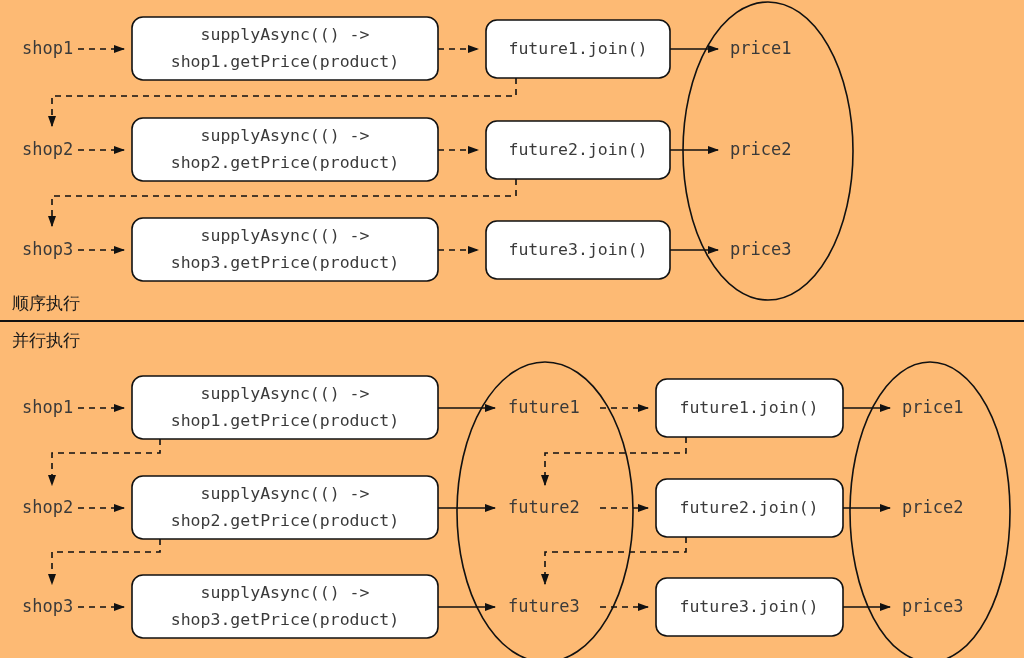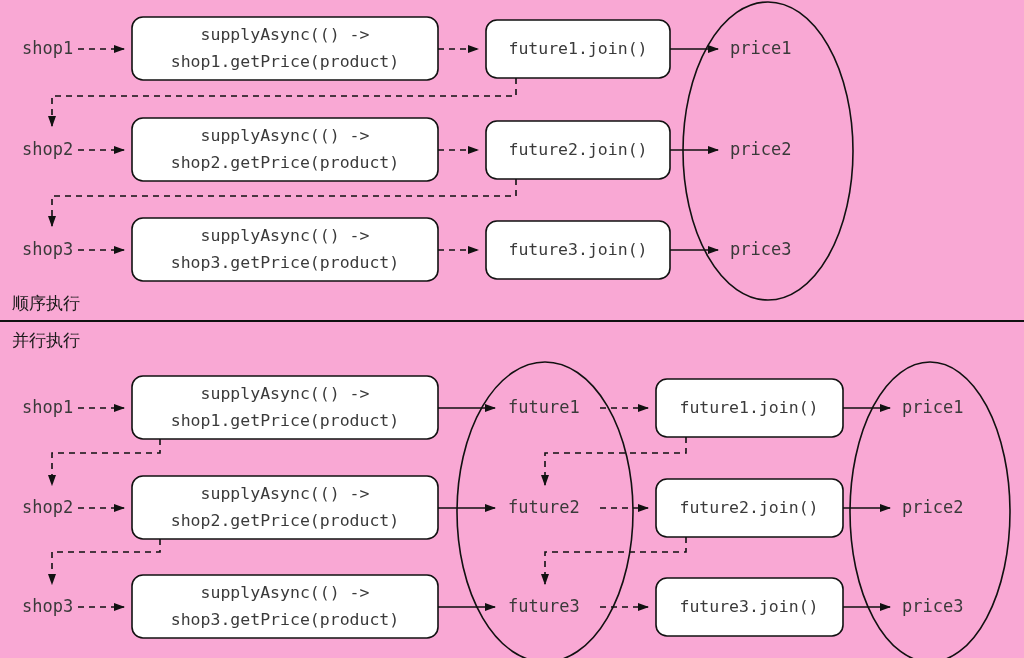--- a/index.html
+++ b/index.html
@@ -4,21 +4,21 @@
 <style>
   html, body {
     margin: 0;
     padding: 0;
     background: #ffffff;
   }
   #canvas-root {
     position: relative;
     width: 1024px;
     height: 658px;
-    background: #f9a8d4;
+    background: #fdba74;
     overflow: hidden;
     font-family: "DejaVu Sans Mono", "Liberation Mono", monospace;
   }
   svg.diagram-layer {
     position: absolute;
     left: 0;
     top: 0;
     width: 1024px;
     height: 658px;
   }

